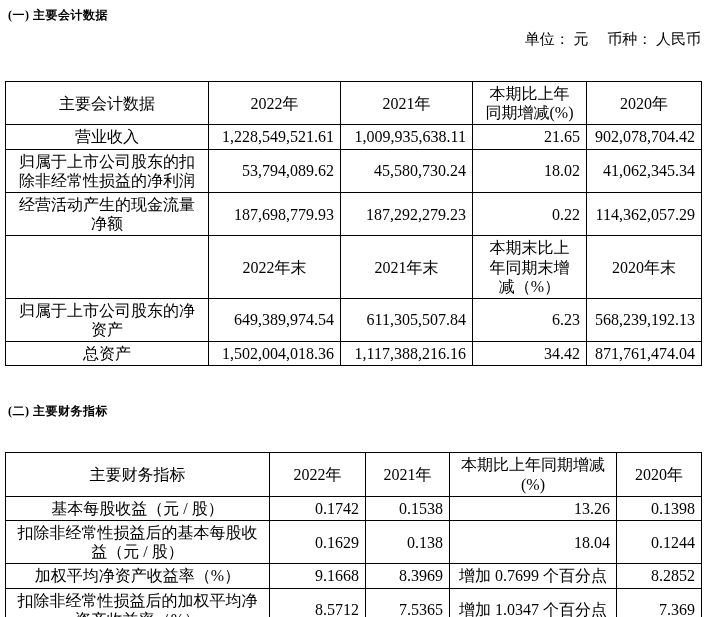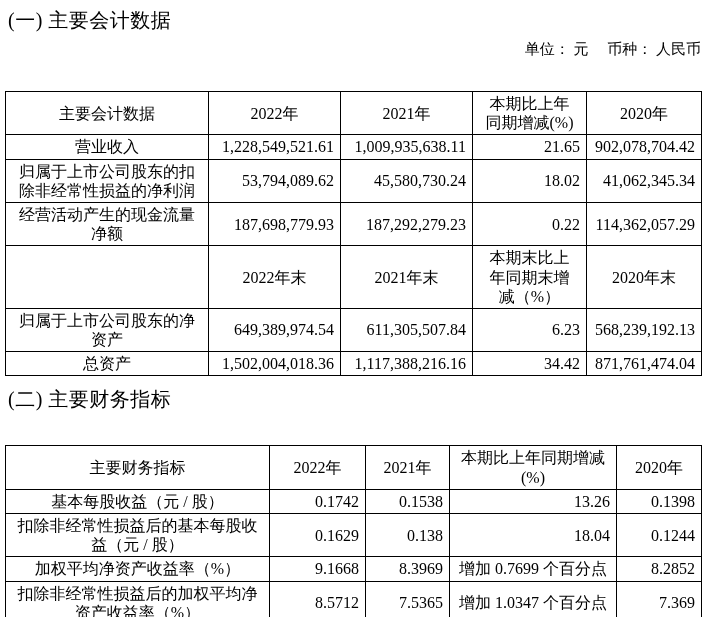--- a/index.html
+++ b/index.html
@@ -2,23 +2,23 @@
 <html><head>
 <meta charset="utf-8">
 <style>
   html,body{margin:0;padding:0;background:#fff;color:#000;}
   body{
     width:706px;height:617px;overflow:hidden;
     font-family:"Liberation Serif","DejaVu Serif",serif;
   }
   .wrap{padding:5px 5px 0 5px;}
   .sec-title{
-    font-size:20px;font-weight:normal;margin:2px 0 6px 3px;letter-spacing:.5px;
+    font-size:12px;font-weight:bold;margin:2px 0 6px 3px;letter-spacing:.5px;
   }
-  .sec-title.second{margin-top:10px;}
+  .sec-title.second{margin-top:37px;}
   .unit-line{
     width:696px;text-align:right;font-size:15px;margin:0 0 2px 0;
   }
   table.fin{
     border-collapse:collapse;table-layout:fixed;width:696px;
     font-size:16px;
     margin-top:32px;
   }
   table.fin td{
     border:1px solid #000;

